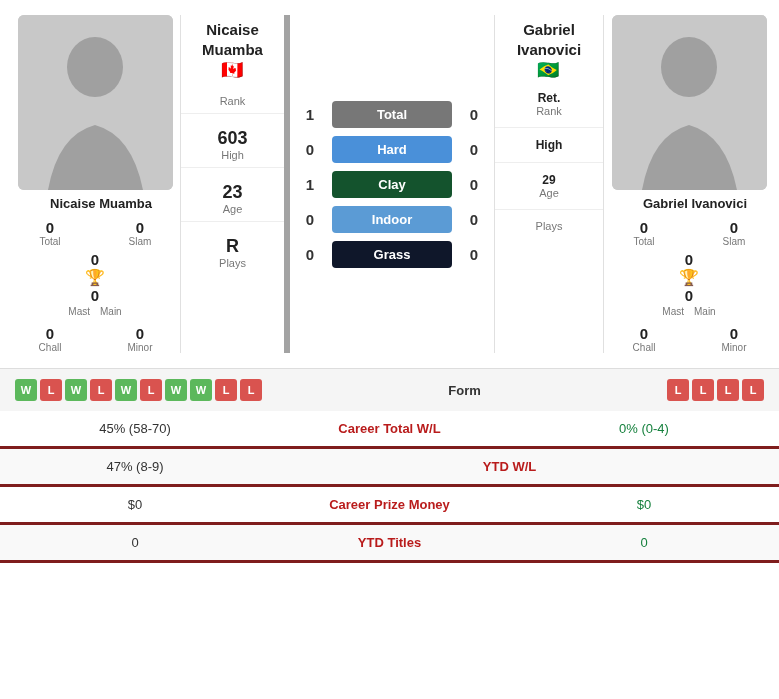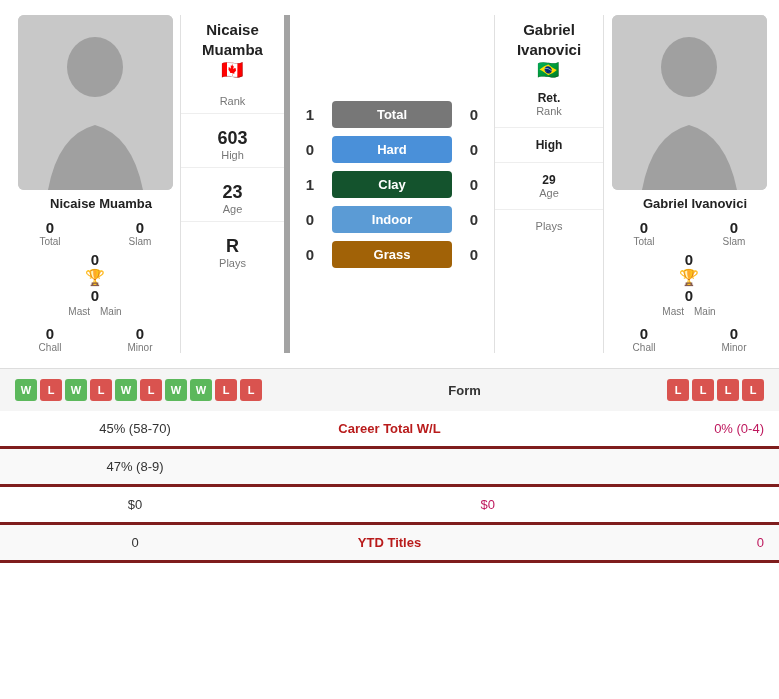--- a/index.html
+++ b/index.html
@@ -182,21 +182,21 @@
 
     .surface-btn.clay {
       background: #14532d;
     }
 
     .surface-btn.indoor {
       background: #5b9bd5;
     }
 
     .surface-btn.grass {
-      background: #a16207;
+      background: #0f172a;
     }
 
     
     .right-stats {
       width: 110px;
       flex-shrink: 0;
       display: flex;
       flex-direction: column;
       align-items: center;
       gap: 0;
@@ -290,23 +290,23 @@
     .stats-row-center {
       flex: 1;
       text-align: center;
       font-size: 13px;
       font-weight: bold;
       color: #b91c1c;
     }
 
     .stats-row-right {
       width: 240px;
-      text-align: right;
+      text-align: center;
       font-size: 13px;
-      color: #be185d;
+      color: #15803d;
     }
 
     
     .flag {
       font-size: 18px;
     }
 
     .player-header {
       text-align: center;
       padding: 0 5px;
@@ -513,23 +513,25 @@
   </div>
 
   <div class="stats-table" id="stats-table">
       <div class="stats-row">
         <div class="stats-row-left">45% (58-70)</div>
         <div class="stats-row-center">Career Total W/L</div>
         <div class="stats-row-right">0% (0-4)</div>
       </div>
       <div class="stats-row">
         <div class="stats-row-left">47% (8-9)</div>
+        <div class="stats-row-center">YTD W/L</div>
       </div>
       <div class="stats-row">
         <div class="stats-row-left">$0</div>
+        <div class="stats-row-center">Career Prize Money</div>
         <div class="stats-row-right">$0</div>
       </div>
       <div class="stats-row">
         <div class="stats-row-left">0</div>
         <div class="stats-row-center">YTD Titles</div>
         <div class="stats-row-right">0</div>
       </div>
     </div>
 
 </div>

